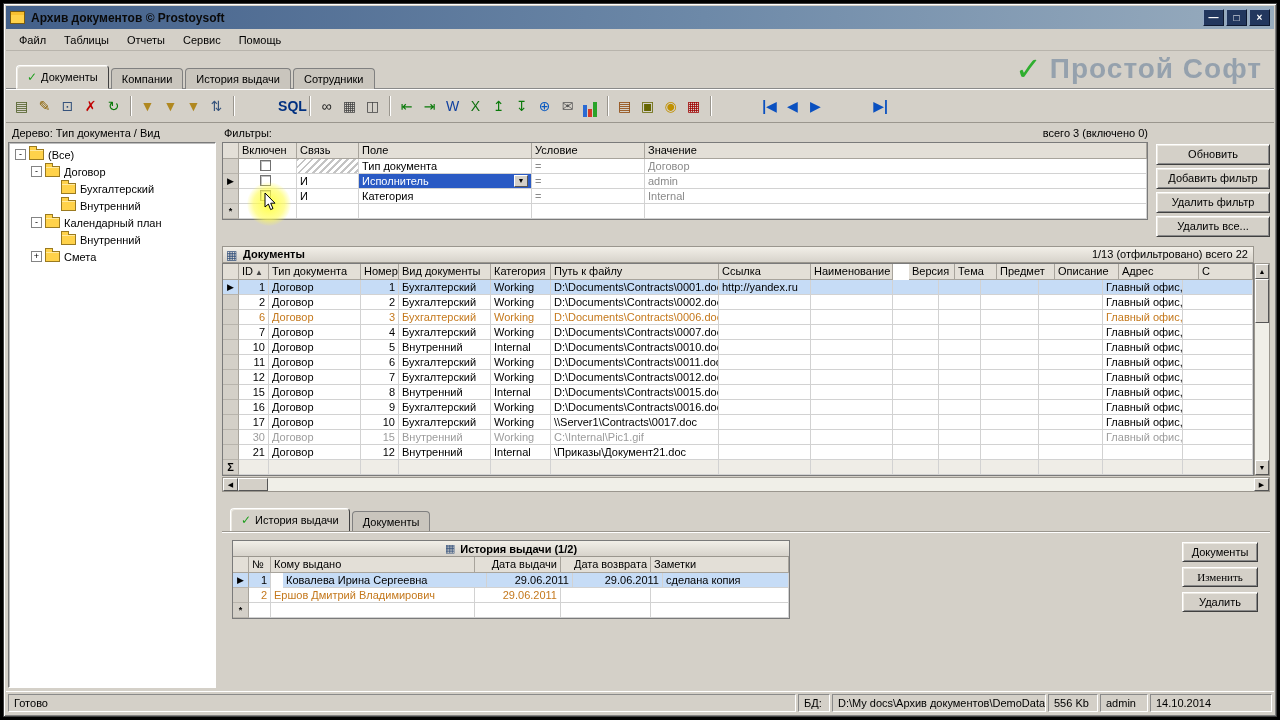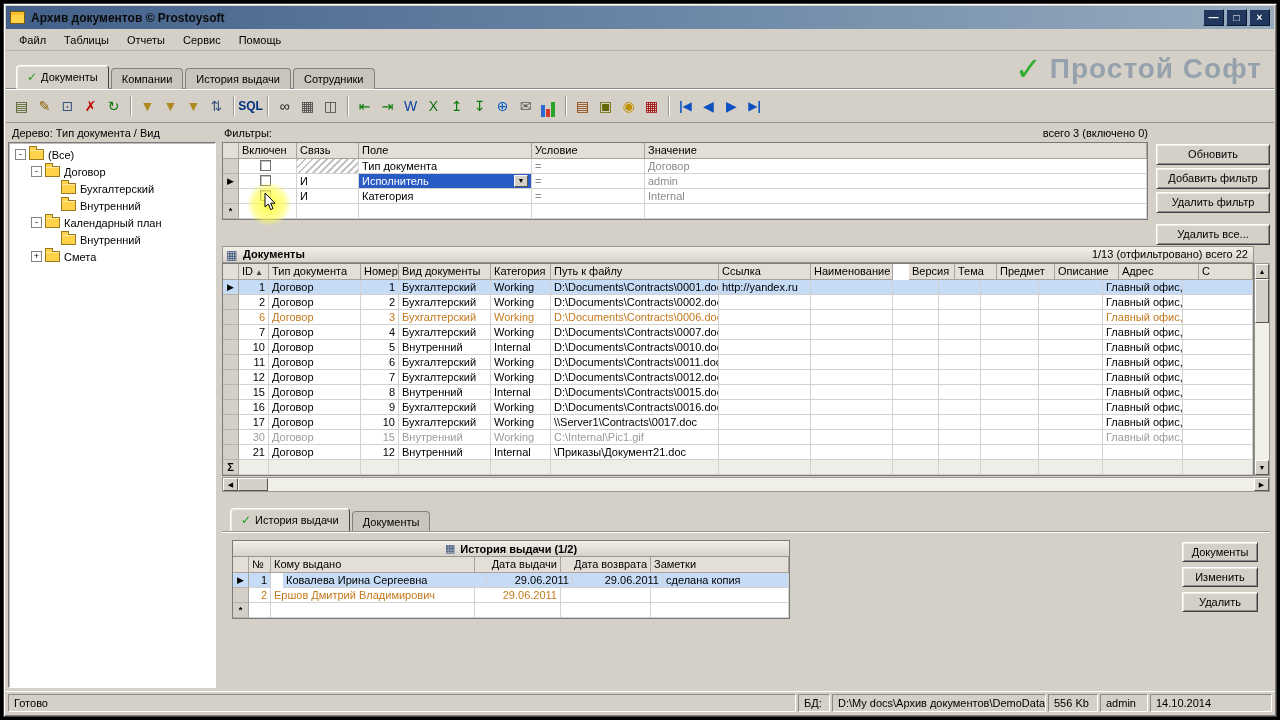--- a/index.html
+++ b/index.html
@@ -36,21 +36,21 @@
   .logo{position:absolute;right:12px;bottom:3px;display:flex;align-items:center;gap:8px;}
   .logo-check{color:#2fae2f;font-size:32px;font-weight:bold;line-height:26px;}
   .logo-text{font-size:28px;font-weight:bold;color:#95a1ad;letter-spacing:1px;}
 
   
   .toolbar{position:absolute;left:2px;top:85px;right:2px;height:34px;background:#d4d0c8;
     border-top:1px solid #fff;border-bottom:1px solid #9a968e;display:flex;align-items:center;
     padding-left:5px;gap:2px;}
   .tb-icon{width:21px;height:21px;display:inline-flex;align-items:center;justify-content:center;
     font-size:14px;flex:none;cursor:default;}
-  .tb-icon.tb-small{font-size:12px;font-weight:bold;}
+  .tb-icon.tb-small{font-size:14px;font-weight:bold;margin-left:42px;}
   .tb-sep{width:1px;height:20px;background:#9a968e;box-shadow:1px 0 0 #fff;margin:0 4px;flex:none;}
   .icon-chart{background-image:linear-gradient(#2a6ad4,#2a6ad4),linear-gradient(#d43a2a,#d43a2a),linear-gradient(#2aa32a,#2aa32a);
     background-size:4px 12px,4px 8px,4px 15px;background-position:3px 100%,8px 100%,13px 100%;background-repeat:no-repeat;}
 
   
   .tree-caption{position:absolute;left:8px;top:123px;}
   .tree-box{position:absolute;left:4px;top:138px;width:208px;height:546px;background:#fff;
     border:1px solid;border-color:#7a7a7a #fff #fff #7a7a7a;box-shadow:inset 1px 1px 0 #bdbdbd;
     overflow:hidden;padding:3px 0 0 2px;}
   .tree-row{height:17px;display:flex;align-items:center;white-space:nowrap;}
@@ -313,21 +313,21 @@
         <div class="gcell" style="width: 62px;"></div>
         <div class="gcell" style="width: 173px;"></div>
         <div class="gcell" style="width: 113px;"></div>
         <div class="gcell flexcell"></div>
       </div>
     </div>
   <div class="filter-buttons">
       <div class="btn" style="left: 1152px; top: 140px; position: absolute;">Обновить</div>
       <div class="btn" style="left: 1152px; top: 164px; position: absolute;">Добавить фильтр</div>
       <div class="btn" style="left: 1152px; top: 188px; position: absolute;">Удалить фильтр</div>
-      <div class="btn" style="left: 1152px; top: 220px; position: absolute;">Удалить все...</div>
+      <div class="btn" style="left: 1152px; top: 212px; position: absolute;">Удалить все...</div>
     </div>
 
   <div class="docs-band">
     <span class="band-icon">▦</span>
     <span class="docs-title">Документы</span>
     <span class="docs-counter">1/13 (отфильтровано) всего 22</span>
   </div>
   <div class="docs-grid grid">
       <div class="grow ghead">
         <div class="gcell marker" style="width: 16px;"></div>
@@ -630,21 +630,21 @@
           <div class="gcell" style="width: 22px;"></div>
           <div class="gcell" style="width: 204px;"></div>
           <div class="gcell" style="width: 86px;"></div>
           <div class="gcell" style="width: 90px;"></div>
           <div class="gcell flexcell"></div>
         </div>
       </div>
   </div>
   <div class="hist-buttons">
       <div class="btn" style="left: 1178px; top: 538px; position: absolute;">Документы</div>
-      <div class="btn" style="left: 1178px; top: 563px; position: absolute;">Изменить</div>
+      <div class="btn" style="left: 1178px; top: 563px; position: absolute; font-family: Liberation Serif, serif;">Изменить</div>
       <div class="btn" style="left: 1178px; top: 588px; position: absolute;">Удалить</div>
     </div>
 
   <div class="statusbar">
     <span class="sb-panel sb-ready">Готово</span>
     <span class="sb-panel sb-dblabel">БД:</span>
     <span class="sb-panel sb-dbpath">D:\My docs\Архив документов\DemoDatabase.mdb</span>
     <span class="sb-panel sb-size">556 Kb</span>
     <span class="sb-panel sb-user">admin</span>
     <span class="sb-panel sb-date">14.10.2014</span>

